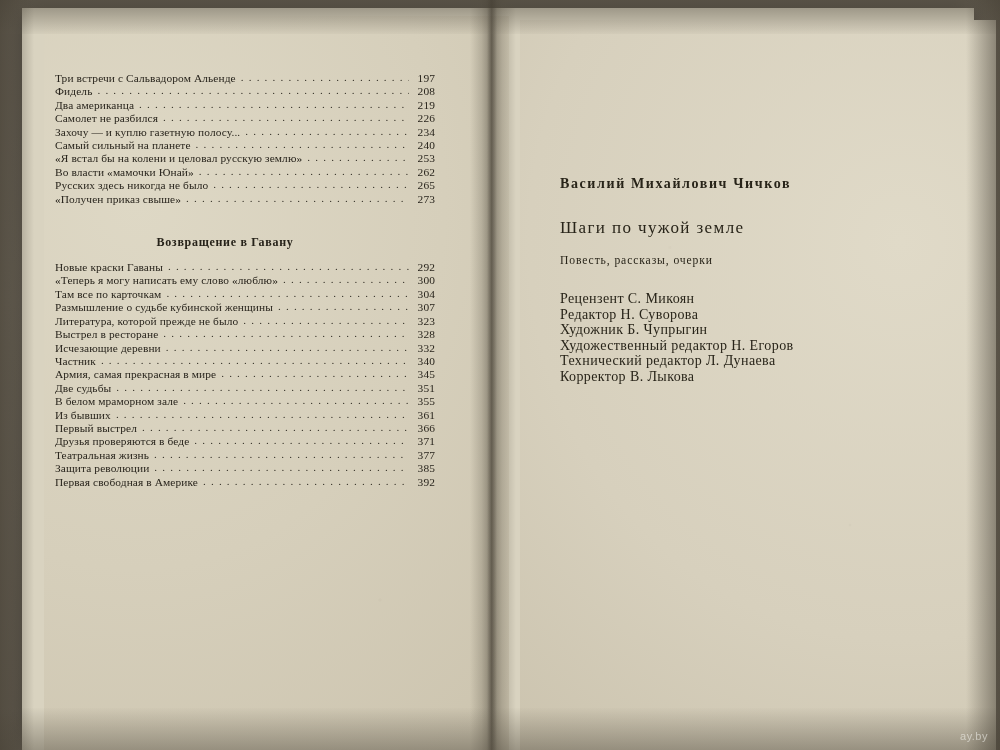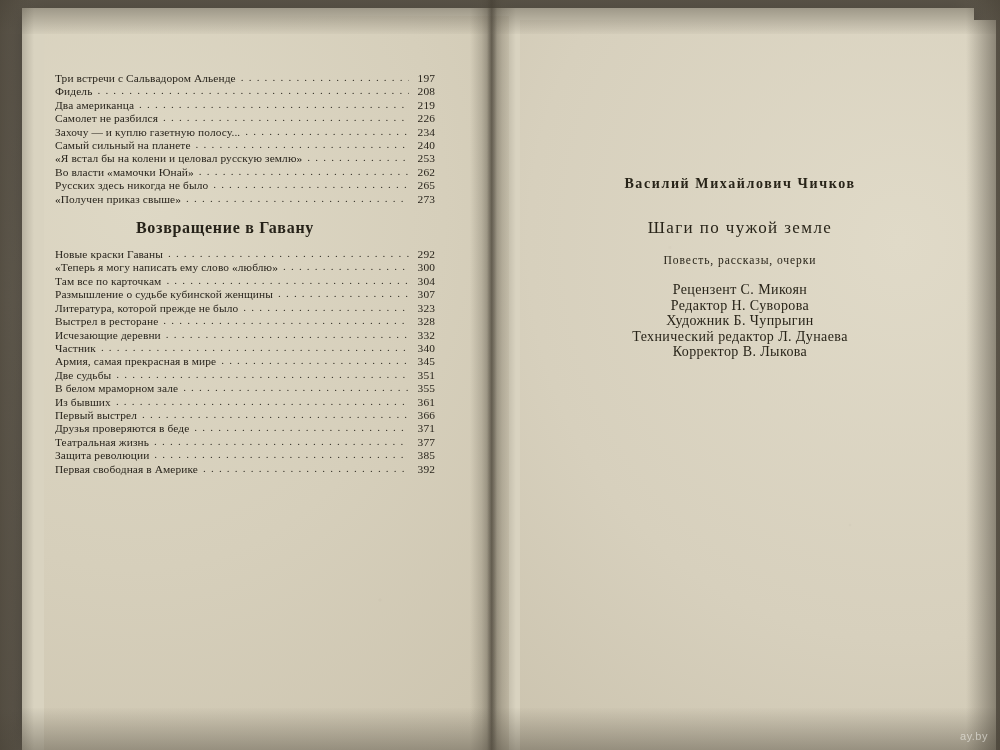--- a/index.html
+++ b/index.html
@@ -144,52 +144,51 @@
     transform: translateY(-1px);
   }
   .toc-page {
     flex: 0 0 auto;
     width: 26px;
     text-align: right;
     font-size: 11.4px;
   }
   .toc-heading {
     text-align: center;
-    font-size: 16px;
+    font-size: 12px;
     font-weight: bold;
     letter-spacing: 0.7px;
-    margin: 13px 0 11px 0;
+    margin: 29px 0 11px 0;
     padding-right: 40px;
     color: #262219;
   }
 
   
   .colophon {
     position: absolute;
     left: 560px;
     top: 176px;
     width: 360px;
-    text-align: center;
     color: #282419;
   }
   .col-author {
     font-size: 14px;
     font-weight: bold;
     letter-spacing: 1.6px;
     margin-bottom: 26px;
   }
   .col-title {
     font-size: 17px;
     letter-spacing: 1.4px;
     margin-bottom: 16px;
   }
   .col-subtitle {
     font-size: 11.6px;
     letter-spacing: 0.9px;
-    margin-bottom: 15px;
+    margin-bottom: 24px;
   }
   .col-credit {
     font-size: 14px;
     line-height: 15.5px;
     letter-spacing: 0.4px;
   }
 
   
   .watermark {
     position: absolute;
@@ -371,20 +370,21 @@
   </div>
 
   <div class="colophon">
     <div class="col-author">Василий Михайлович Чичков</div>
     <div class="col-title">Шаги по чужой земле</div>
     <div class="col-subtitle">Повесть, рассказы, очерки</div>
     <div class="col-credit" id="credits">
         <div>Рецензент С. Микоян</div>
         <div>Редактор Н. Суворова</div>
         <div>Художник Б. Чупрыгин</div>
+        <div>Художественный редактор Н. Егоров</div>
         <div>Технический редактор Л. Дунаева</div>
         <div>Корректор В. Лыкова</div>
       </div>
   </div>
 
   <div class="speckle"></div>
   <div class="top-shade"></div>
   <div class="bottom-shade"></div>
   <div class="left-edge"></div>
   <div class="right-edge"></div>

